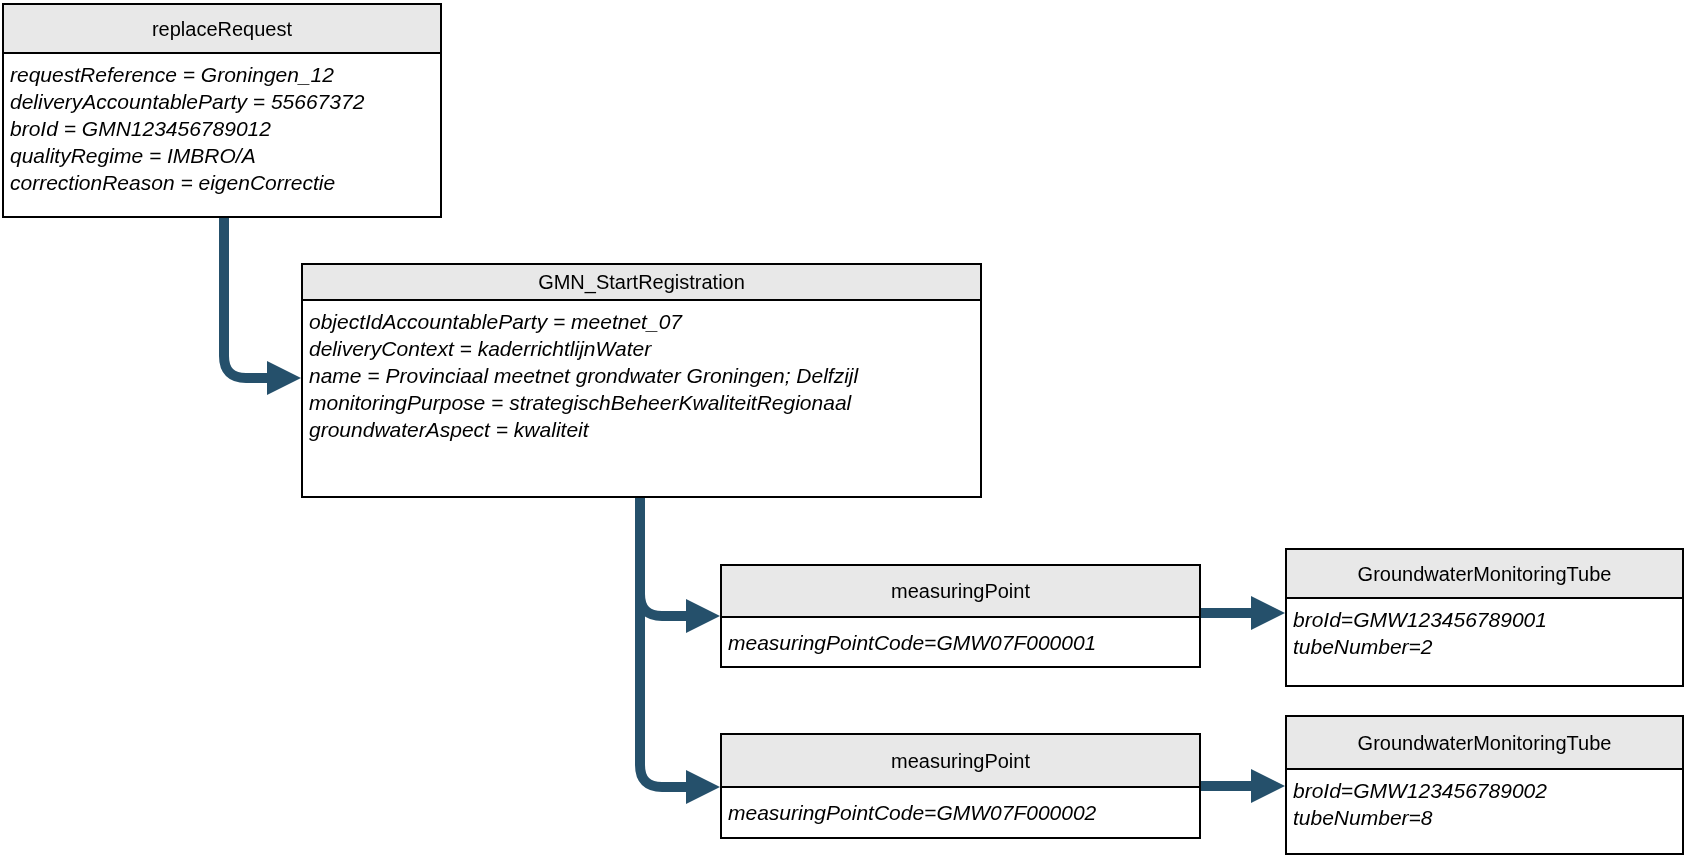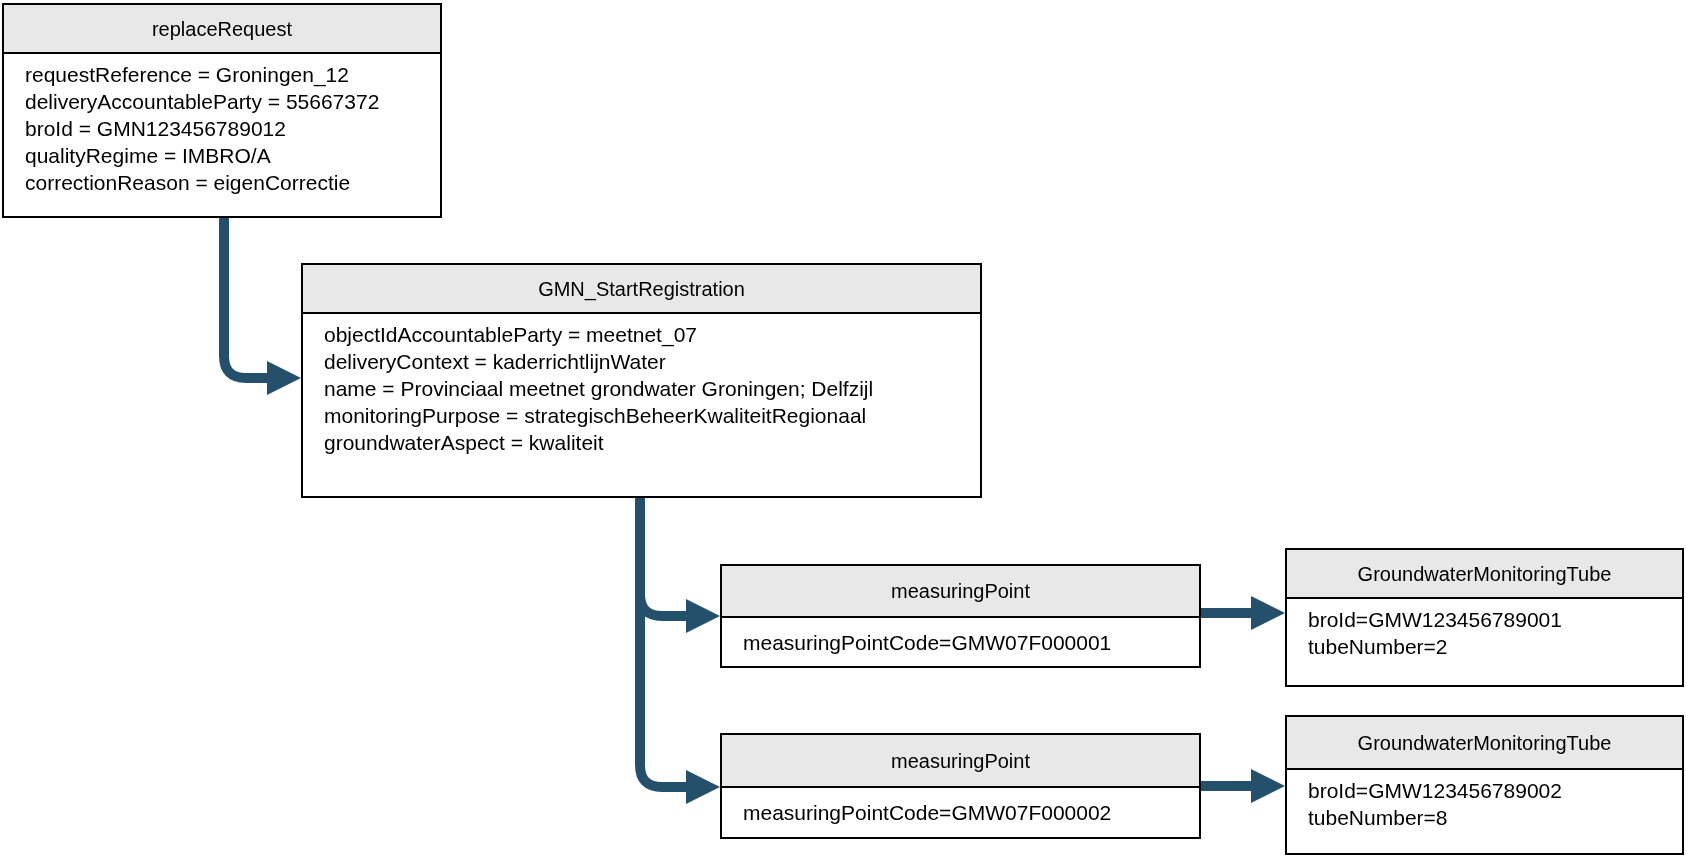--- a/index.html
+++ b/index.html
@@ -34,31 +34,32 @@
     border-bottom: 2px solid var(--node-border);
     display: flex;
     align-items: center;
     justify-content: center;
     font-size: 20px;
     line-height: 1;
     white-space: nowrap;
     overflow: hidden;
   }
   .node-body {
-    padding: 7px 21px;
+    padding: 7px 6px;
     font-size: 21px;
     line-height: 27px;
     white-space: nowrap;
     overflow: hidden;
+    font-style: italic;
   }
   
   #node-replace-request { left: 2px;    top: 3px;   width: 440px; height: 215px; }
   #node-replace-request .node-header { height: 49px; }
   #node-gmn             { left: 301px;  top: 263px; width: 681px; height: 235px; }
-  #node-gmn .node-header { height: 49px; }
+  #node-gmn .node-header { height: 36px; }
   #node-mp1             { left: 720px;  top: 564px; width: 481px; height: 104px; }
   #node-mp1 .node-header { height: 52px; }
   #node-mp2             { left: 720px;  top: 733px; width: 481px; height: 106px; }
   #node-mp2 .node-header { height: 53px; }
   #node-tube1           { left: 1285px; top: 548px; width: 399px; height: 139px; }
   #node-tube1 .node-header { height: 49px; }
   #node-tube2           { left: 1285px; top: 715px; width: 399px; height: 140px; }
   #node-tube2 .node-header { height: 53px; }
   .mp-body { padding-top: 11px; }
 </style>

